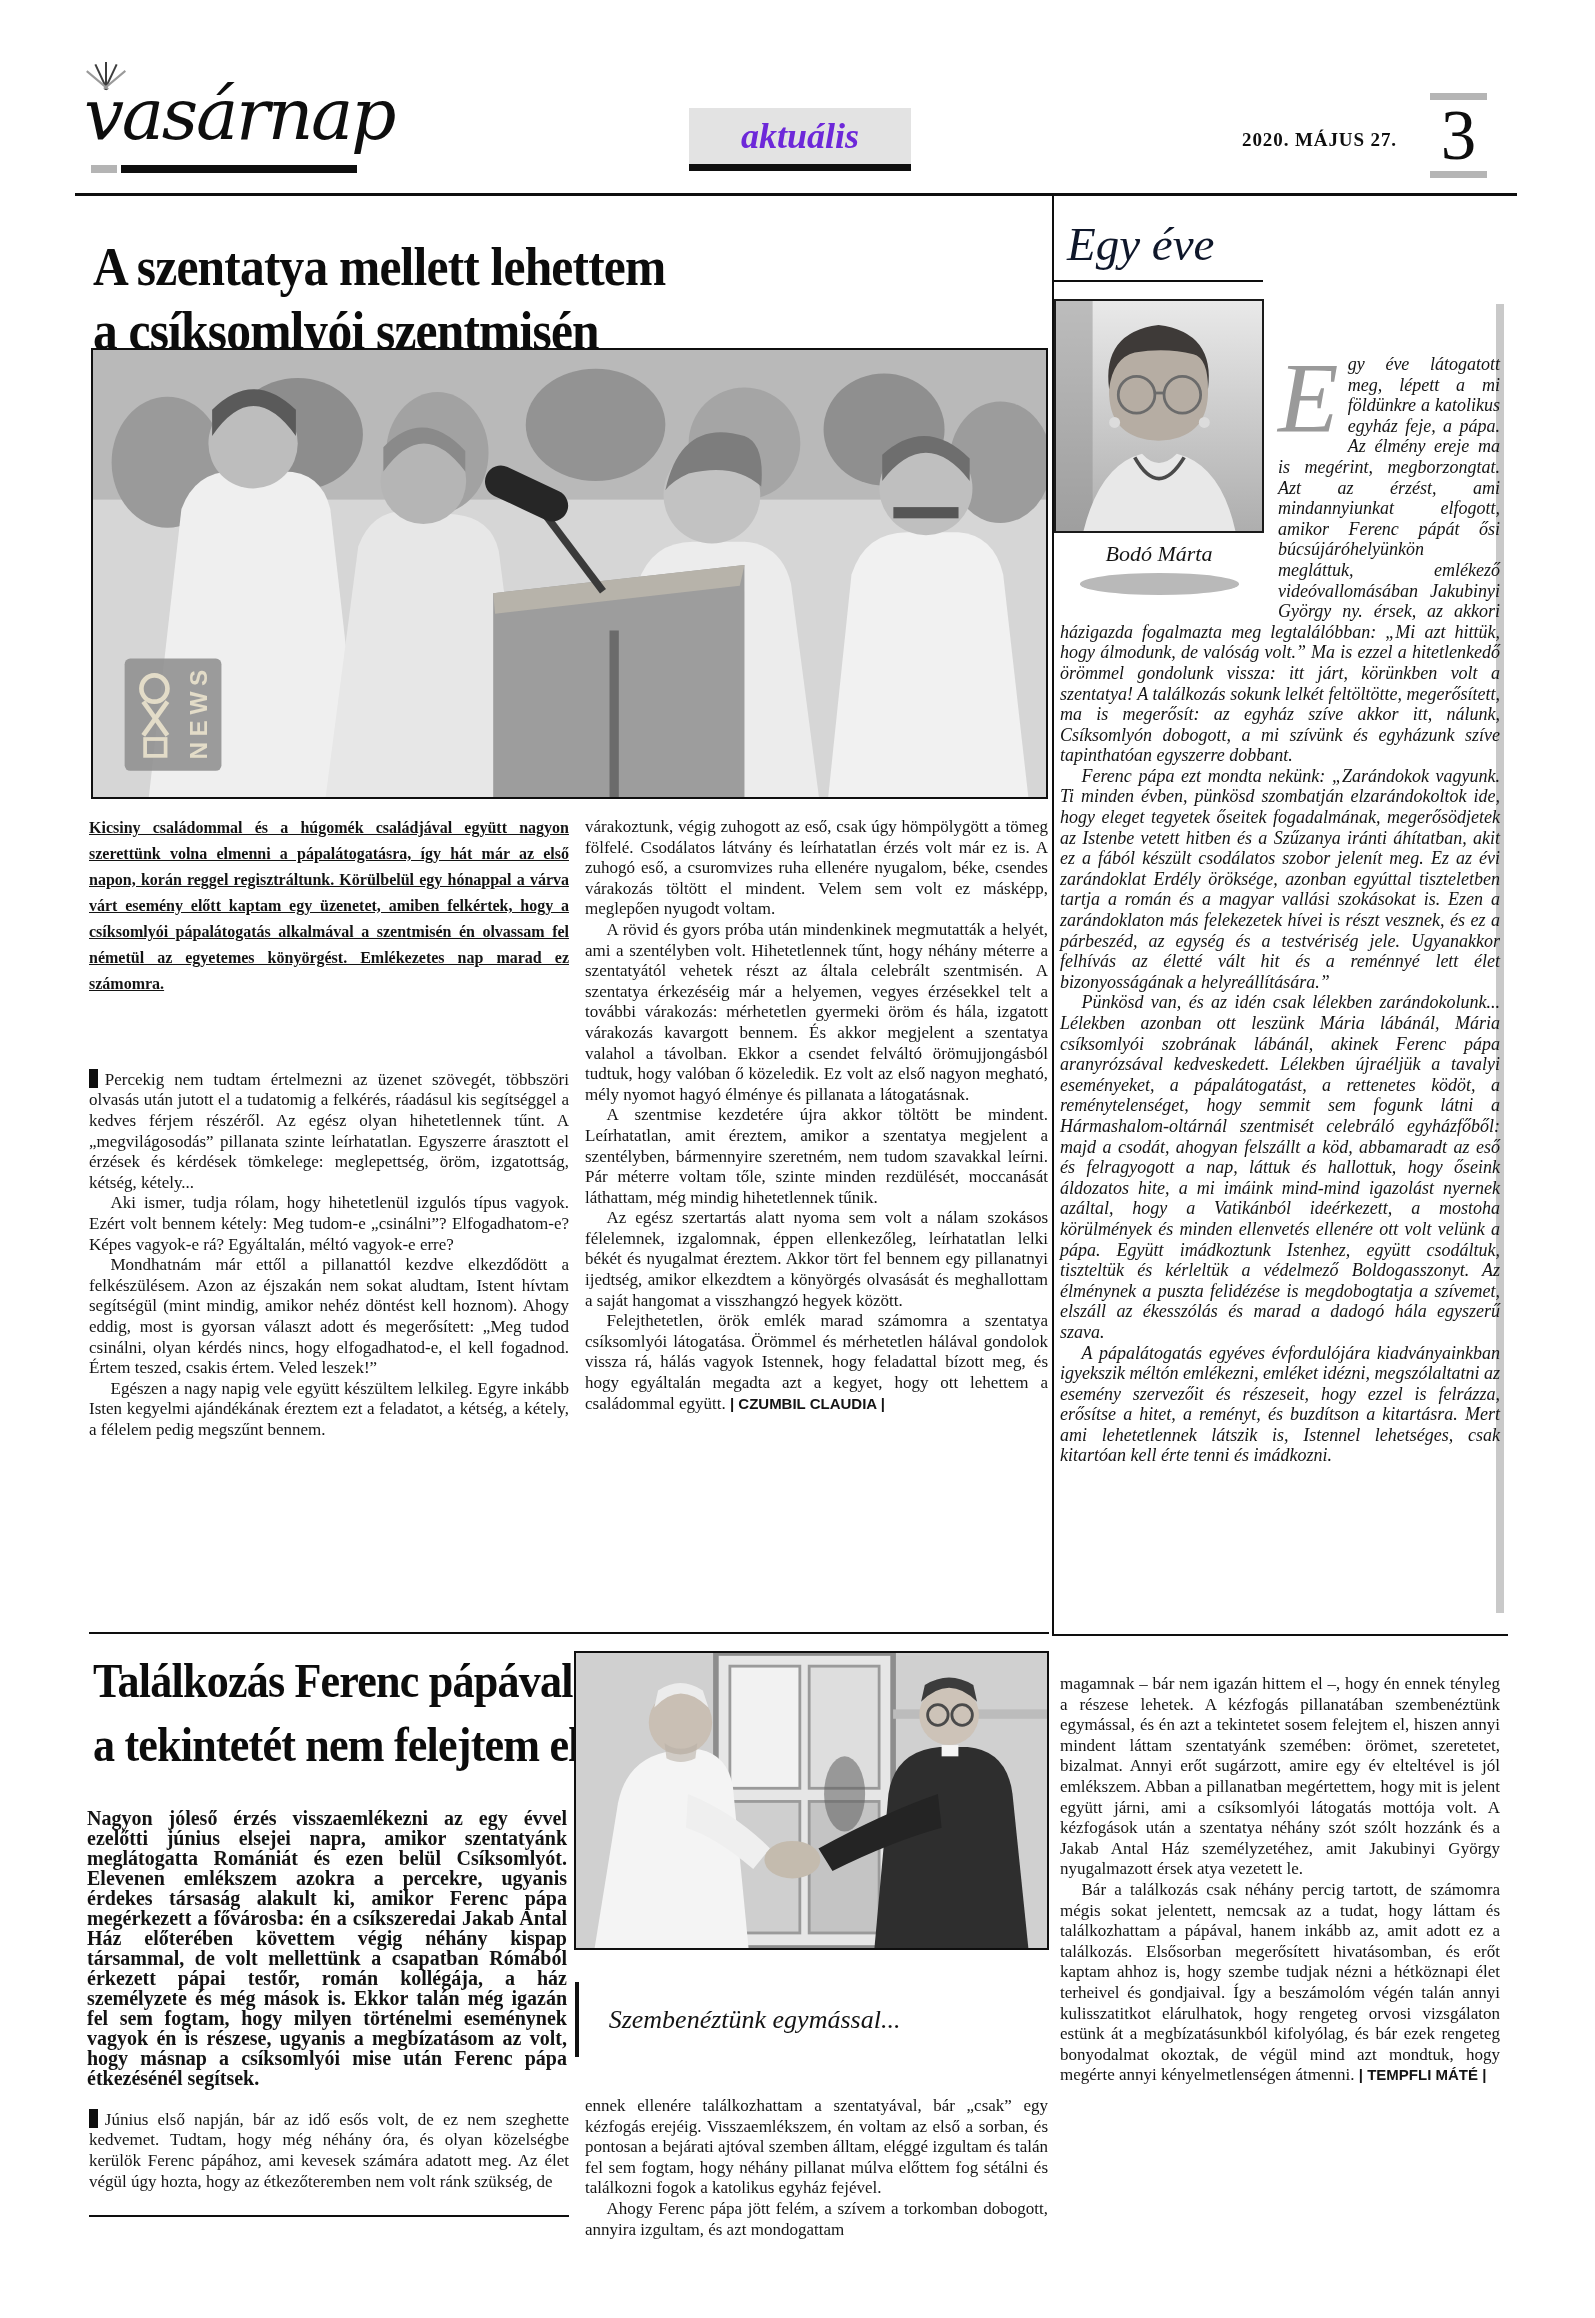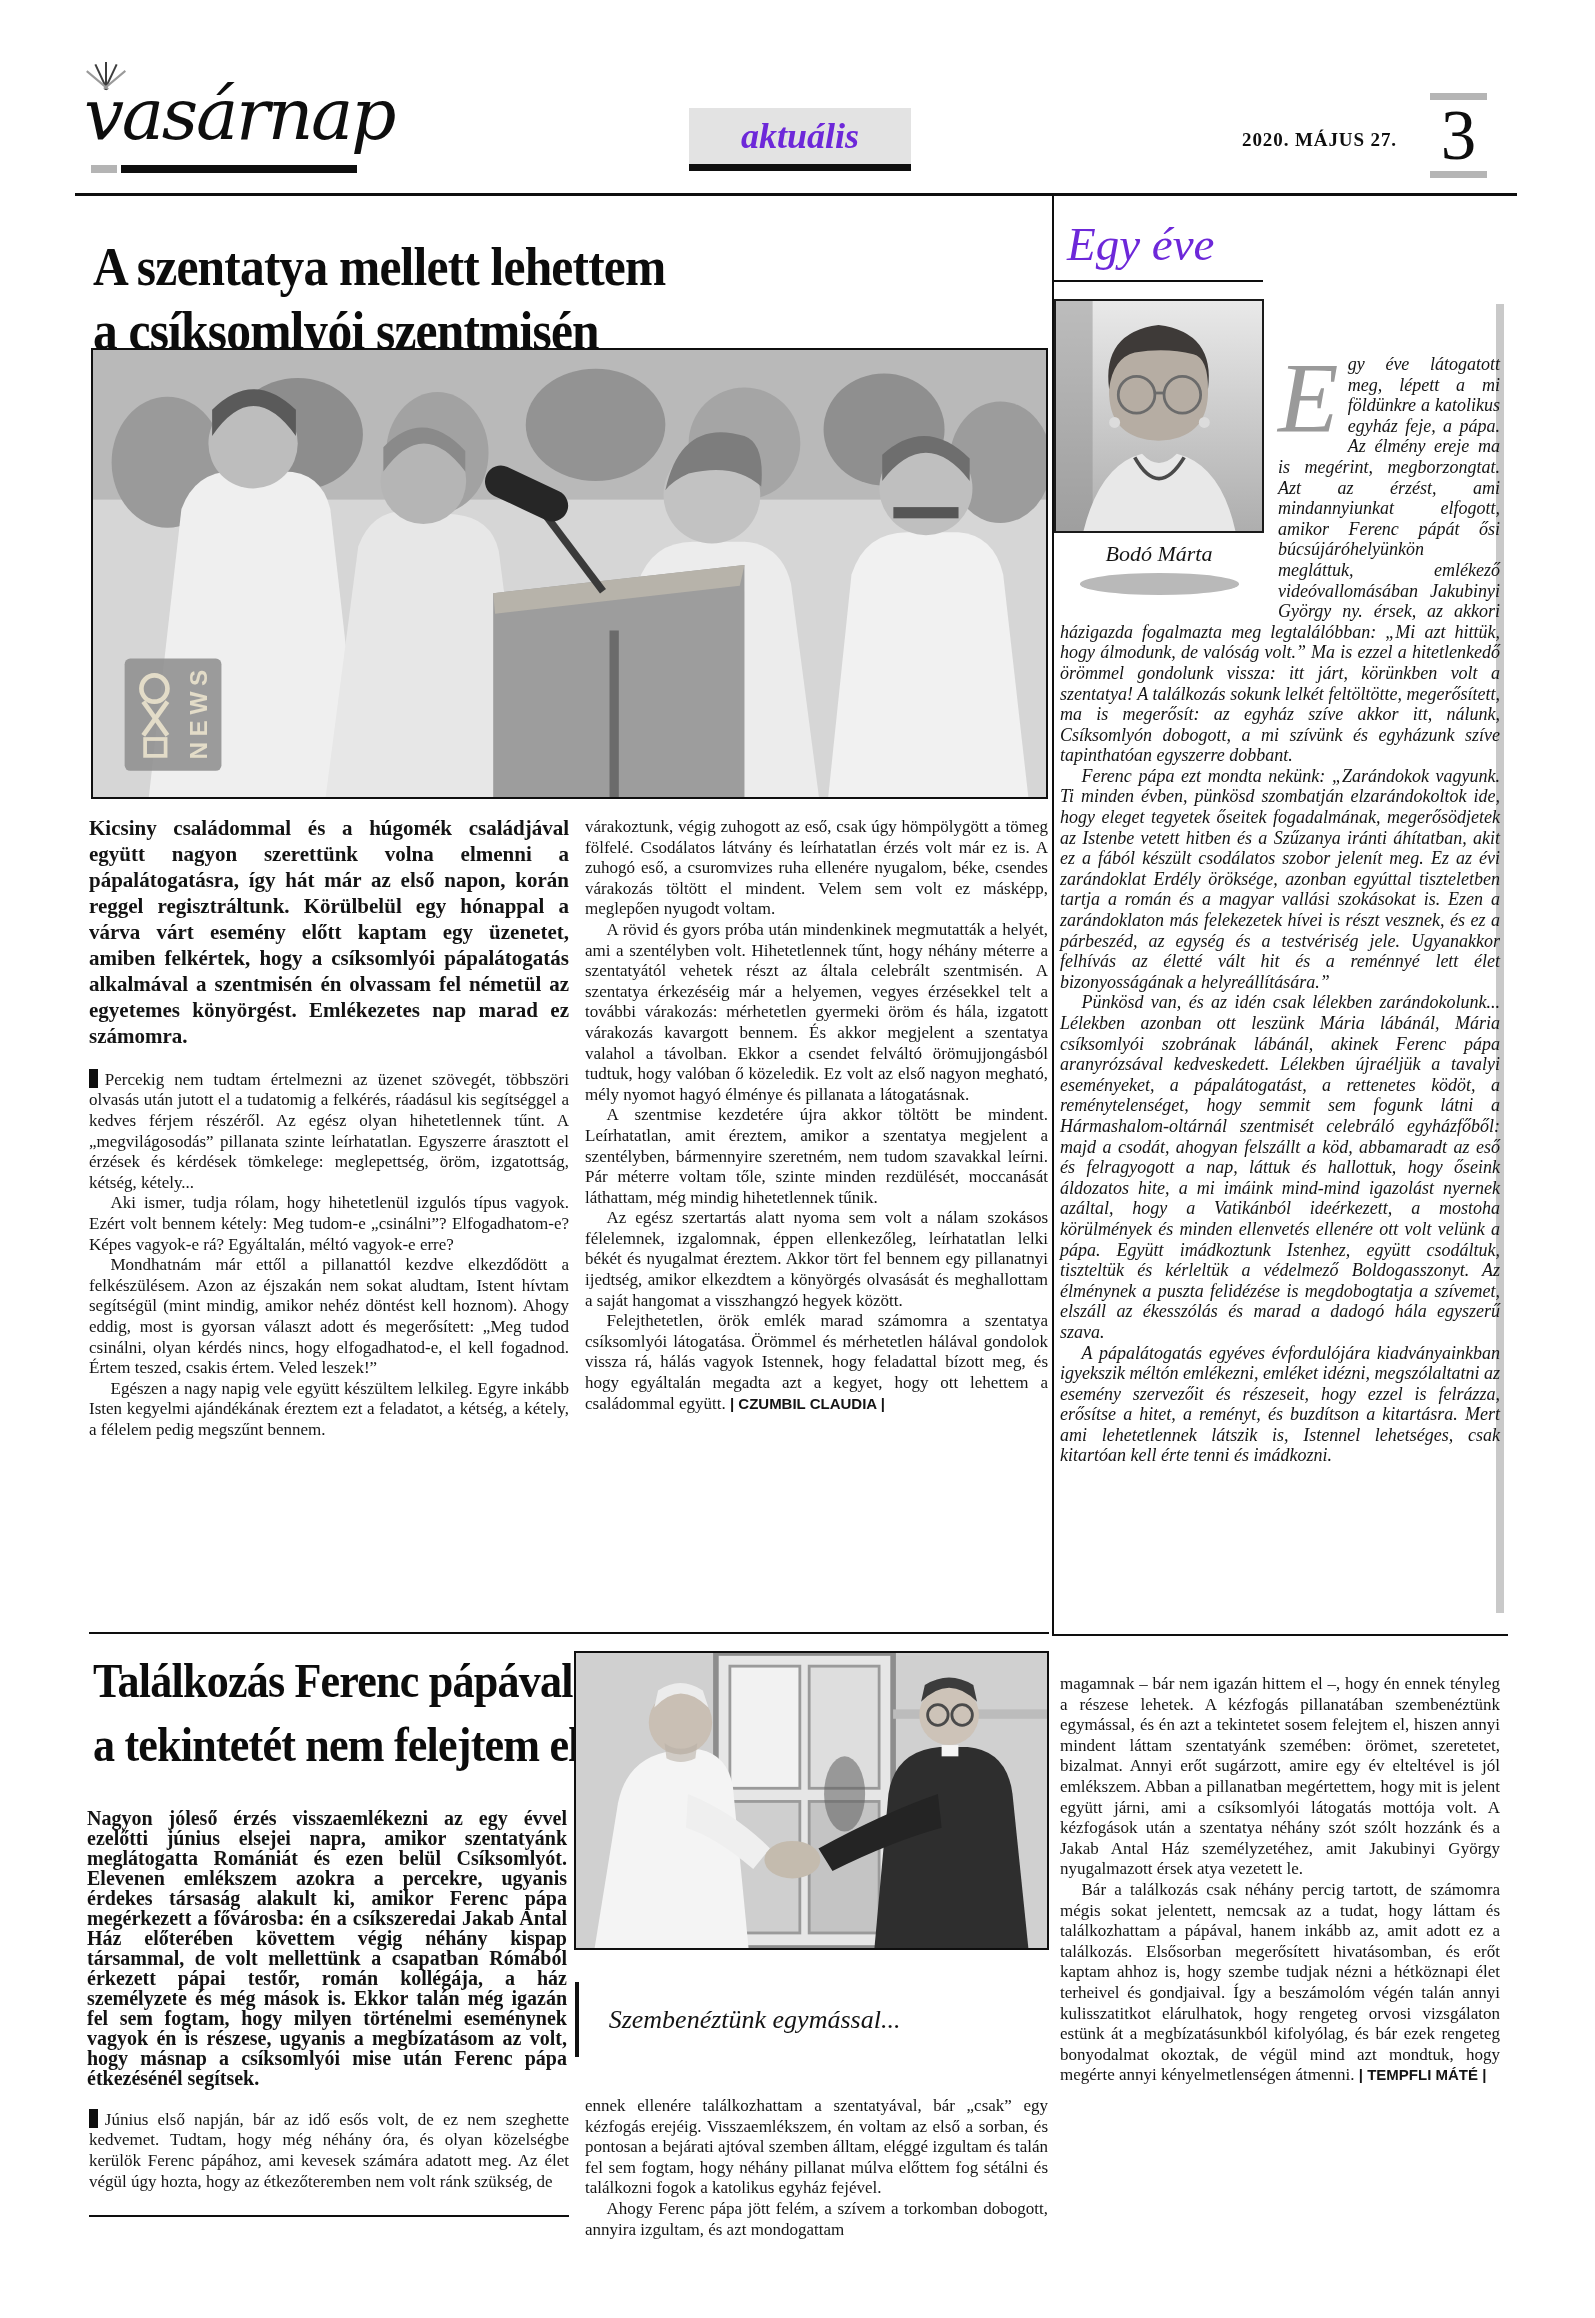--- a/index.html
+++ b/index.html
@@ -33,40 +33,40 @@
 
   
   .headline{position:absolute;left:93px;top:211px;width:953px;margin-top:24px;}
   .headline div{font-weight:bold;font-size:55px;line-height:64px;letter-spacing:-0.9px;
                 transform:scaleX(.9);transform-origin:left top;white-space:nowrap;color:#0c0c0c;}
   .main-photo{position:absolute;left:91px;top:348px;width:957px;height:451px;
               border:2.8px solid #0f0f0f;background:#d6d6d6;}
   .main-photo svg{display:block;width:100%;height:100%;}
 
   .lede-main{position:absolute;left:89px;top:815px;width:480px;
-             font-weight:bold;font-size:21px;line-height:26px;text-align:justify;}
+             font-weight:bold;font-size:16px;line-height:26px;text-align:justify;text-decoration:underline;}
   .body-col{font-size:17px;line-height:20.6px;text-align:justify;}
   .body-col p{margin:0;}
   .body-col p.ind{text-indent:21.5px;}
   .col1{position:absolute;left:89px;top:1069px;width:480px;}
   .col2{position:absolute;left:585px;top:817px;width:463px;}
   .pmark{display:inline-block;width:9.3px;height:18.7px;background:#0e0e0e;
          margin-right:6.5px;vertical-align:-2.8px;}
   .credit{font-family:"Liberation Sans",sans-serif;font-weight:bold;font-size:15px;
           letter-spacing:0;white-space:nowrap;}
 
   .sep-rule{position:absolute;left:89px;top:1632px;width:960px;height:2.3px;background:#0e0e0e;}
 
   
   .v-divider{position:absolute;left:1052px;top:196px;width:1.9px;height:1440px;background:#0e0e0e;}
   .oy-bottom{position:absolute;left:1052px;top:1634px;width:456px;height:2.3px;background:#0e0e0e;}
   .oy-graybar{position:absolute;left:1496px;top:304px;width:8.4px;height:1309px;background:#c9c9c9;}
 
   .oy-title{position:absolute;left:1067px;top:219px;font-style:italic;font-size:47px;
-            line-height:51px;color:#6d28d9;}
+            line-height:51px;color:#0f172a;}
   .oy-title-rule{position:absolute;left:1052px;top:280px;width:211px;height:1.9px;background:#0e0e0e;}
 
   .portrait-block{position:absolute;left:1054px;top:299px;width:210px;}
   .portrait{width:210px;height:234px;border:2.3px solid #1a1a1a;background:#c8c8c8;}
   .portrait svg{display:block;width:100%;height:100%;}
   .portrait-cap{margin-top:7.5px;text-align:center;font-style:italic;font-size:22px;}
   .portrait-shadow{width:159px;height:21.5px;background:#b9b9b9;border-radius:50%;margin:6.5px auto 0;}
 
   .oy-text{position:absolute;left:1060px;top:354px;width:440px;font-style:italic;
            font-size:18px;line-height:20.6px;text-align:justify;}

